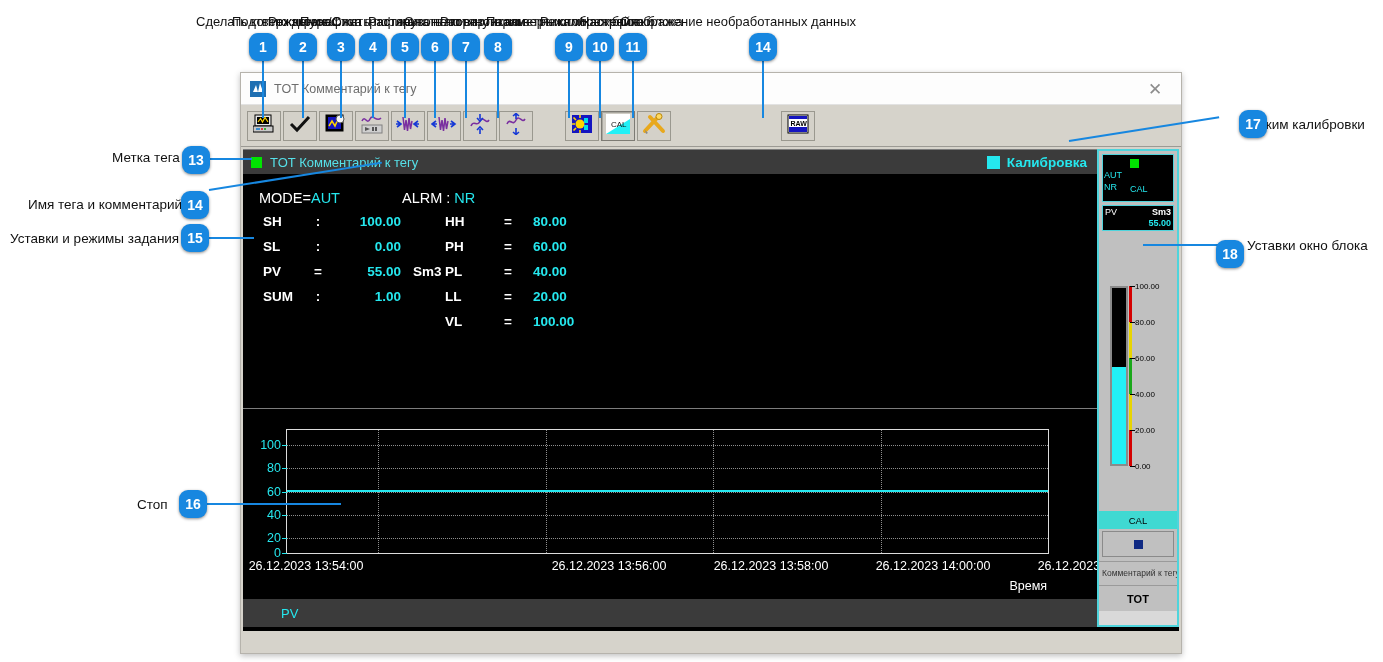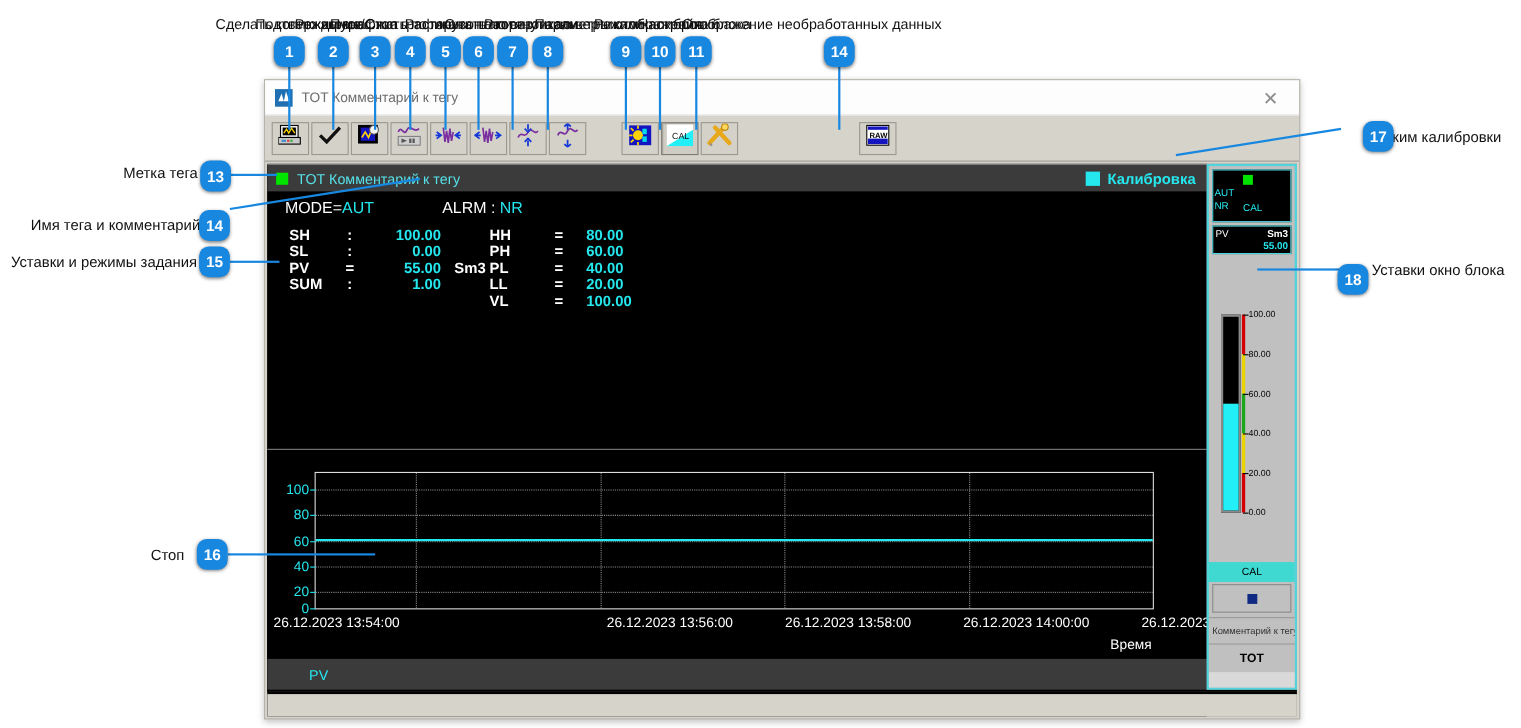--- a/index.html
+++ b/index.html
@@ -96,30 +96,31 @@
   #tagHeader .tagname {
     margin-left:8px; color:#56e0e8; font-size:13px;
   }
   #calBadge {
     position:absolute; right:10px; top:0; height:24px;
     display:flex; align-items:center; gap:7px;
   }
   #calBadge .label { color:#25e7ee; font-size:13.5px; font-weight:bold; }
 
   #modeRow {
-    margin:8px 0 2px 16px; font-size:14.5px; color:#ffffff;
+    margin:16px 0 2px 16px; font-size:14.5px; color:#ffffff;
     display:flex;
   }
   #modeRow .lbl { color:#ffffff; }
   #modeRow .val { color:#25e7ee; }
   #modeRow .grp2 { margin-left:62px; }
 
   .grid {
     display:grid;
     grid-template-columns: 46px 18px 74px 44px  52px 22px 80px;
+    row-gap:10px;
     margin:8px 0 0 20px;
     font-size:13.5px; font-weight:bold;
   }
   .grid .k { color:#ffffff; }
   .grid .op { color:#ffffff; text-align:center; }
   .grid .v { color:#25e7ee; text-align:right; }
   .grid .u { color:#ffffff; padding-left:12px; }
   .grid .v2 { color:#25e7ee; padding-left:14px; }
   .grid .spacer { }
 

